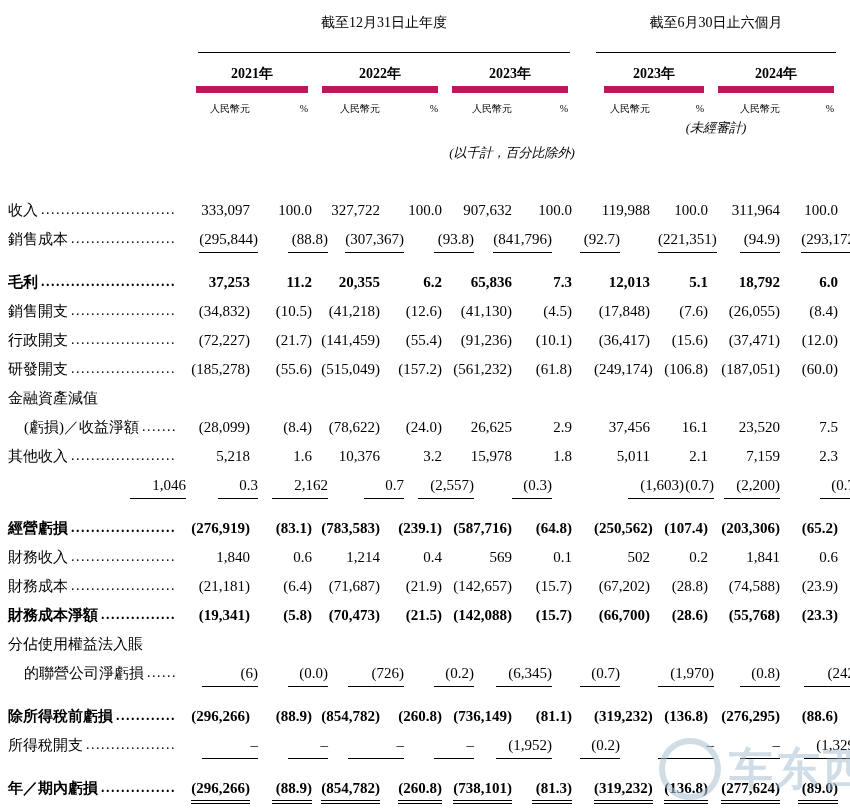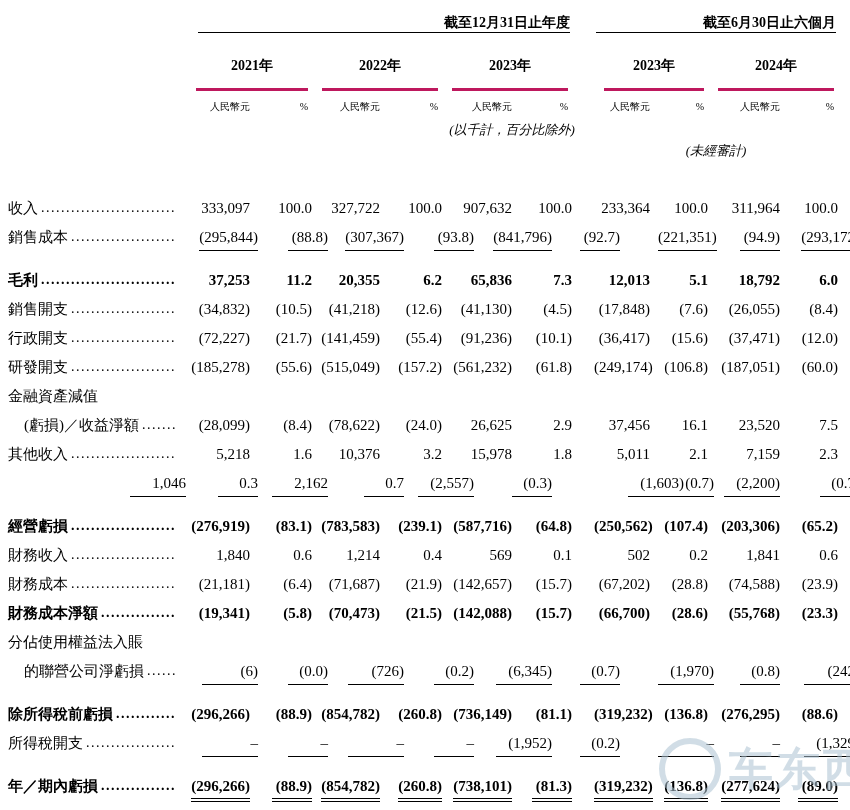--- a/index.html
+++ b/index.html
@@ -7,25 +7,25 @@
     width:850px;height:810px;position:relative;overflow:hidden;
     font-family:"Liberation Serif","DejaVu Serif",serif;color:#000;
   }
   .page{padding:14px 12px 0 8px;position:relative;}
   .grid{
     display:grid;
     grid-template-columns:178px 64px 62px 68px 62px 70px 60px 22px 56px 58px 72px 58px;
     align-items:baseline;
   }
   
-  .sec{font-weight:bold;font-size:14px;text-align:right;border-bottom:1.4px solid #000;padding-bottom:0;}
+  .sec{font-weight:normal;font-size:14px;text-align:center;border-bottom:1.4px solid #000;padding-bottom:20px;}
   .s1{grid-column:2/8;margin:0 2px 0 12px;}
-  .s2{grid-column:9/13;margin:0 2px 12px 2px;}
+  .s2{grid-column:9/13;margin:0 2px 0 2px;}
   .yrrow{margin-top:12px;}
-  .yr{font-weight:bold;font-size:14px;text-align:center;border-bottom:3px solid #be185d;padding-bottom:13px;margin:0 4px 0 10px;}
+  .yr{font-weight:bold;font-size:14px;text-align:center;border-bottom:7px solid #be185d;padding-bottom:3px;margin:0 4px 0 10px;}
   .y1{grid-column:2/4;} .y2{grid-column:4/6;} .y3{grid-column:6/8;}
   .y4{grid-column:9/11;} .y5{grid-column:11/13;}
   .currow{margin-top:9px;font-size:10px;}
   .cur{text-align:right;}
   .curp{text-align:right;padding-right:4px;}
   .noterow{margin-top:3px;font-size:13px;font-style:italic;}
   .unaudited{grid-column:9/13;text-align:center;}
   .noterow2{margin-top:7px;font-size:13px;font-style:italic;}
   .units{grid-column:2/13;text-align:center;}
   
@@ -87,42 +87,42 @@
     <div class="curp">%</div>
     <div class="cur">人民幣元</div>
     <div class="curp">%</div>
     <div class="gapcol"></div>
     <div class="cur">人民幣元</div>
     <div class="curp">%</div>
     <div class="cur">人民幣元</div>
     <div class="curp">%</div>
   </div>
 
+  <div class="grid noterow">
+    <div class="unaudited">(未經審計)</div>
+  </div>
+
   <div class="grid noterow2">
     <div class="units">(以千計，百分比除外)</div>
-  </div>
-
-  <div class="grid noterow">
-    <div class="unaudited">(未經審計)</div>
   </div>
 
   <div id="tbody">
       <div class="grid row">
         <div class="lab">
           <span>收入</span>
           <span class="dots"></span>
         </div>
         <div class="c v"><span class="cb">333,097</span></div>
         <div class="c p"><span class="cb">100.0</span></div>
         <div class="c v"><span class="cb">327,722</span></div>
         <div class="c p"><span class="cb">100.0</span></div>
         <div class="c v"><span class="cb">907,632</span></div>
         <div class="c p"><span class="cb">100.0</span></div>
         <div class="gapcol"></div>
-        <div class="c v"><span class="cb">233,364</span></div>
+        <div class="c v"><span class="cb">119,988</span></div>
         <div class="c p"><span class="cb">100.0</span></div>
         <div class="c v"><span class="cb">311,964</span></div>
         <div class="c p"><span class="cb">100.0</span></div>
       </div>
       <div class="grid row rule-single">
         <div class="lab">
           <span>銷售成本</span>
           <span class="dots"></span>
         </div>
         <div class="c v"><span class="cb">(295,844)</span></div>

